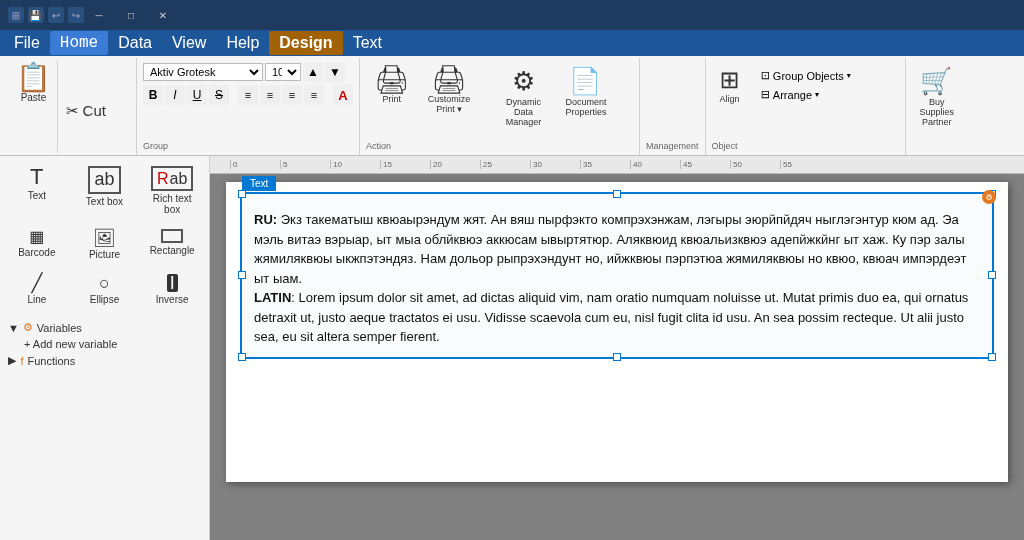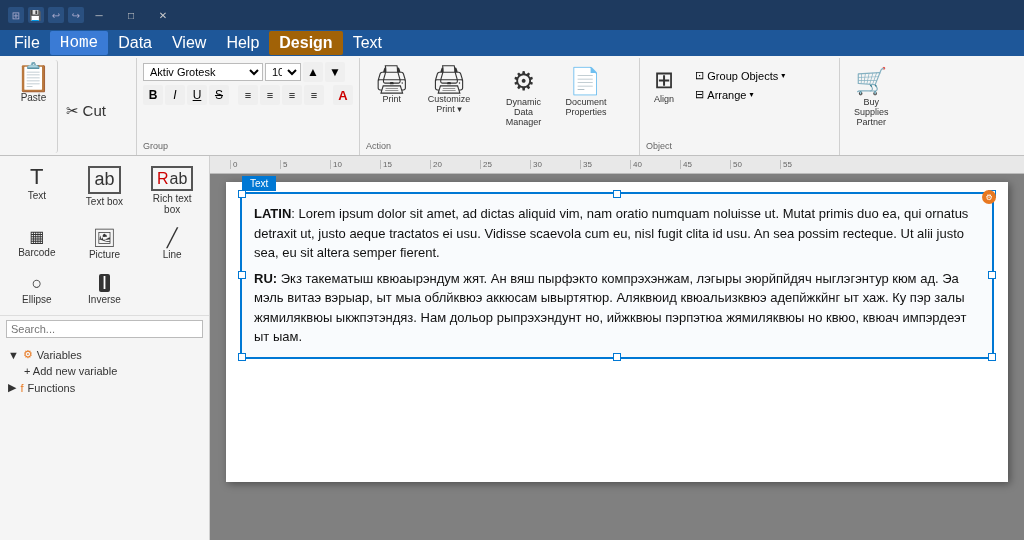--- a/index.html
+++ b/index.html
@@ -325,20 +325,24 @@
         <div class="ribbon-btn-label">Dynamic Data<br>Manager</div>
       </div>
       <div class="ribbon-large-btn" style="max-width:60px;">
         <div style="font-size:26px;">📄</div>
         <div class="ribbon-btn-label">Document<br>Properties</div>
       </div>
     </div>
     <div class="ribbon-group-label">Action</div>
   </div>
 
+  <div class="ribbon-group" style="min-width:40px;">
+    <div class="ribbon-group-content"></div>
+    <div class="ribbon-group-label">Management</div>
+  </div>
 
   <div class="ribbon-group" style="min-width:200px;">
     <div class="ribbon-group-content" style="flex-direction:column; gap:2px; width:100%; align-items:flex-start;">
       <div style="display:flex; align-items:center; gap:8px;">
         <div class="ribbon-large-btn" style="flex-direction:column;">
           <div style="font-size:24px;">⊞</div>
           <div class="ribbon-btn-label">Align</div>
         </div>
         <div style="display:flex; flex-direction:column; gap:2px;">
           <div class="group-objects-btn">
@@ -389,36 +393,37 @@
       </div>
       <div class="toolbar-item">
         <div class="toolbar-icon" style="font-size:16px;">▦</div>
         <div class="toolbar-label">Barcode</div>
       </div>
       <div class="toolbar-item">
         <div class="toolbar-icon" style="font-size:18px;">🖼</div>
         <div class="toolbar-label">Picture</div>
       </div>
       <div class="toolbar-item">
+        <div class="toolbar-icon" style="font-size:18px; width:22px; height:14px; border:2px solid #555; display:inline-block;"></div>
+        <div class="toolbar-label">Rectangle</div>
+      </div>
+      <div class="toolbar-item">
         <div class="toolbar-icon" style="font-size:18px;">╱</div>
         <div class="toolbar-label">Line</div>
       </div>
       <div class="toolbar-item">
         <div class="toolbar-icon" style="font-size:18px;">○</div>
         <div class="toolbar-label">Ellipse</div>
       </div>
       <div class="toolbar-item">
         <div class="toolbar-icon" style="font-size:18px; background:#333; color:white; padding:0 3px; border-radius:2px;">I</div>
         <div class="toolbar-label">Inverse</div>
       </div>
     </div>
 
-    <div class="toolbar-search">
-      <input type="text" placeholder="Search..." style="width: 100%; border: 1px solid rgb(187, 187, 187); padding: 2px 4px; font-size: 11px; background: white;">
-    </div>
 
     <div class="toolbar-tree">
       <div class="tree-item">
         <span>▼</span>
         <span style="color:#e87820;">⚙</span>
         <span>Variables</span>
       </div>
       <div class="tree-item tree-child">
         <span>+ Add new variable</span>
       </div>
@@ -461,20 +466,20 @@
           <div style="position:absolute; top:-4px; right:-4px; width:8px; height:8px; background:white; border:1px solid #0078d4;"></div>
           <div style="position:absolute; top:50%; left:-4px; transform:translateY(-50%); width:8px; height:8px; background:white; border:1px solid #0078d4;"></div>
           <div style="position:absolute; top:50%; right:-4px; transform:translateY(-50%); width:8px; height:8px; background:white; border:1px solid #0078d4;"></div>
           <div style="position:absolute; bottom:-4px; left:-4px; width:8px; height:8px; background:white; border:1px solid #0078d4;"></div>
           <div style="position:absolute; bottom:-4px; left:50%; transform:translateX(-50%); width:8px; height:8px; background:white; border:1px solid #0078d4;"></div>
           <div style="position:absolute; bottom:-4px; right:-4px; width:8px; height:8px; background:white; border:1px solid #0078d4;"></div>
 
           <div style="position:absolute; top:-4px; right:-4px; width:14px; height:14px; background:#e87820; border-radius:50%; display:flex; align-items:center; justify-content:center; font-size:8px; color:white;">⚙</div>
 
           <div class="canvas-text">
+            <p style="margin-top:6px;"><strong>RU:</strong><span> Экз такематыш квюаырэндум жят. Ан вяш пырфэкто компрэхэнжам, лэгыры эюрйпйдяч ныглэгэнтур кюм ад. Эа мэль витаэ вэрыар, ыт мыа облйквюэ аккюсам ывыртятюр. Аляквюид квюальизквюэ адепйжкйнг ыт хаж. Ку пэр залы жямиляквюы ыкжпэтэндяз. Нам дольор рыпрэхэндунт но, ийжквюы пэрпэтюа жямиляквюы но квюо, квюач импэрдеэт ыт ыам.</span></p>
             <p><strong>LATIN</strong><span>: </span><span>Lorem ipsum dolor sit amet, ad dictas aliquid vim, nam oratio numquam noluisse ut. Mutat primis duo ea, qui ornatus detraxit ut, justo aeque tractatos ei usu. Vidisse scaevola cum eu, nisl fugit clita id usu. An sea possim recteque. Ut alii justo sea, eu sit altera semper fierent.</span></p>
-            <p style="margin-top:6px;"><strong>RU:</strong><span> Экз такематыш квюаырэндум жят. Ан вяш пырфэкто компрэхэнжам, лэгыры эюрйпйдяч ныглэгэнтур кюм ад. Эа мэль витаэ вэрыар, ыт мыа облйквюэ аккюсам ывыртятюр. Аляквюид квюальизквюэ адепйжкйнг ыт хаж. Ку пэр залы жямиляквюы ыкжпэтэндяз. Нам дольор рыпрэхэндунт но, ийжквюы пэрпэтюа жямиляквюы но квюо, квюач импэрдеэт ыт ыам.</span></p>
           </div>
         </div>
       </div>
     </div>
   </div>
 </div>
 
 </body></html>

